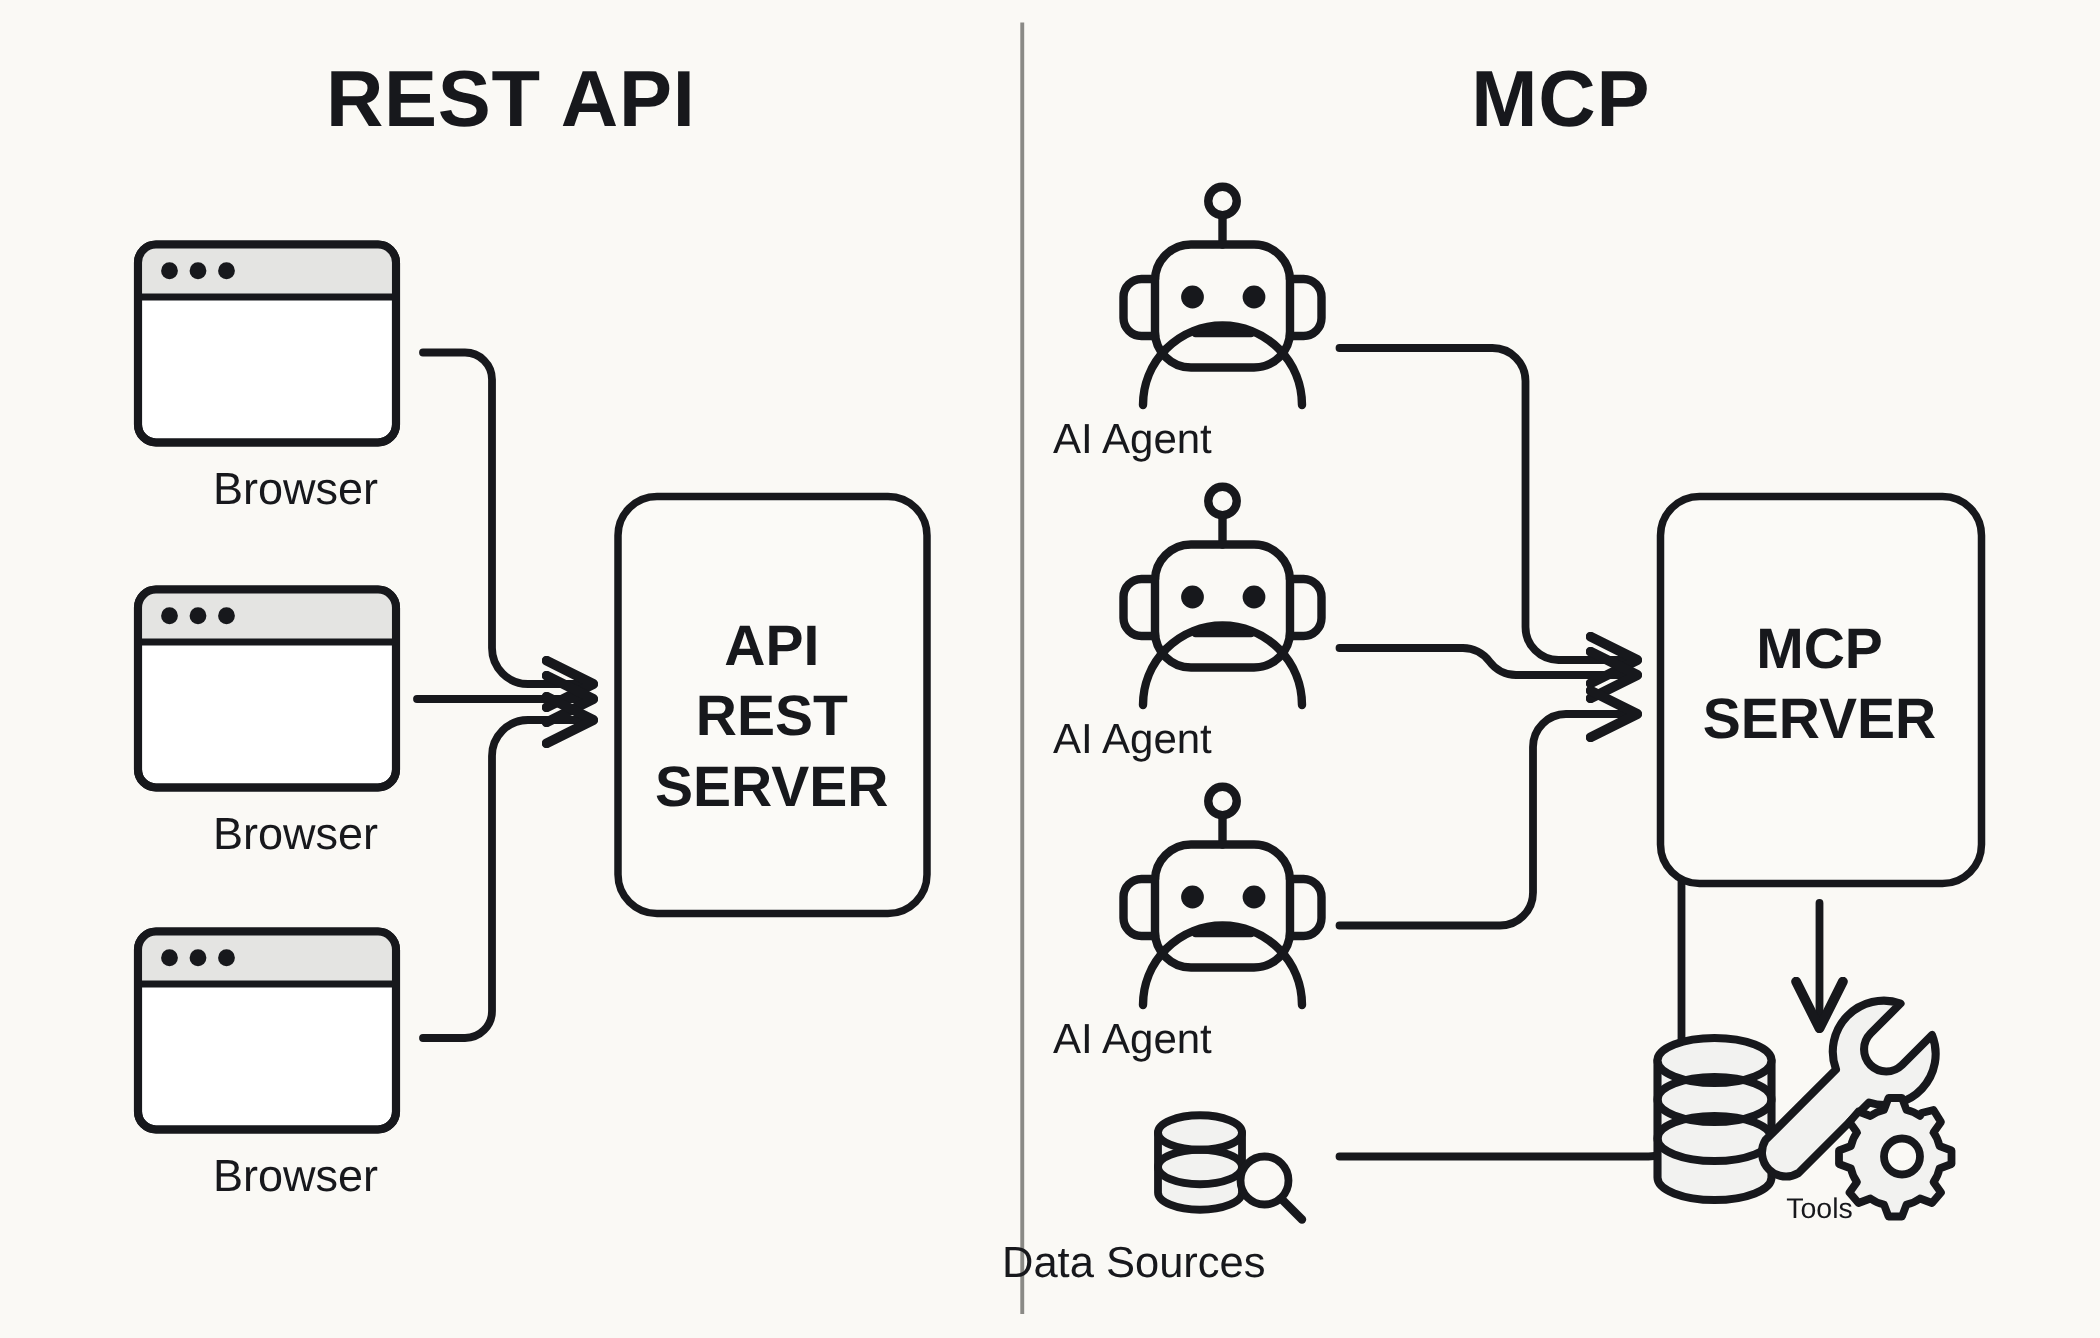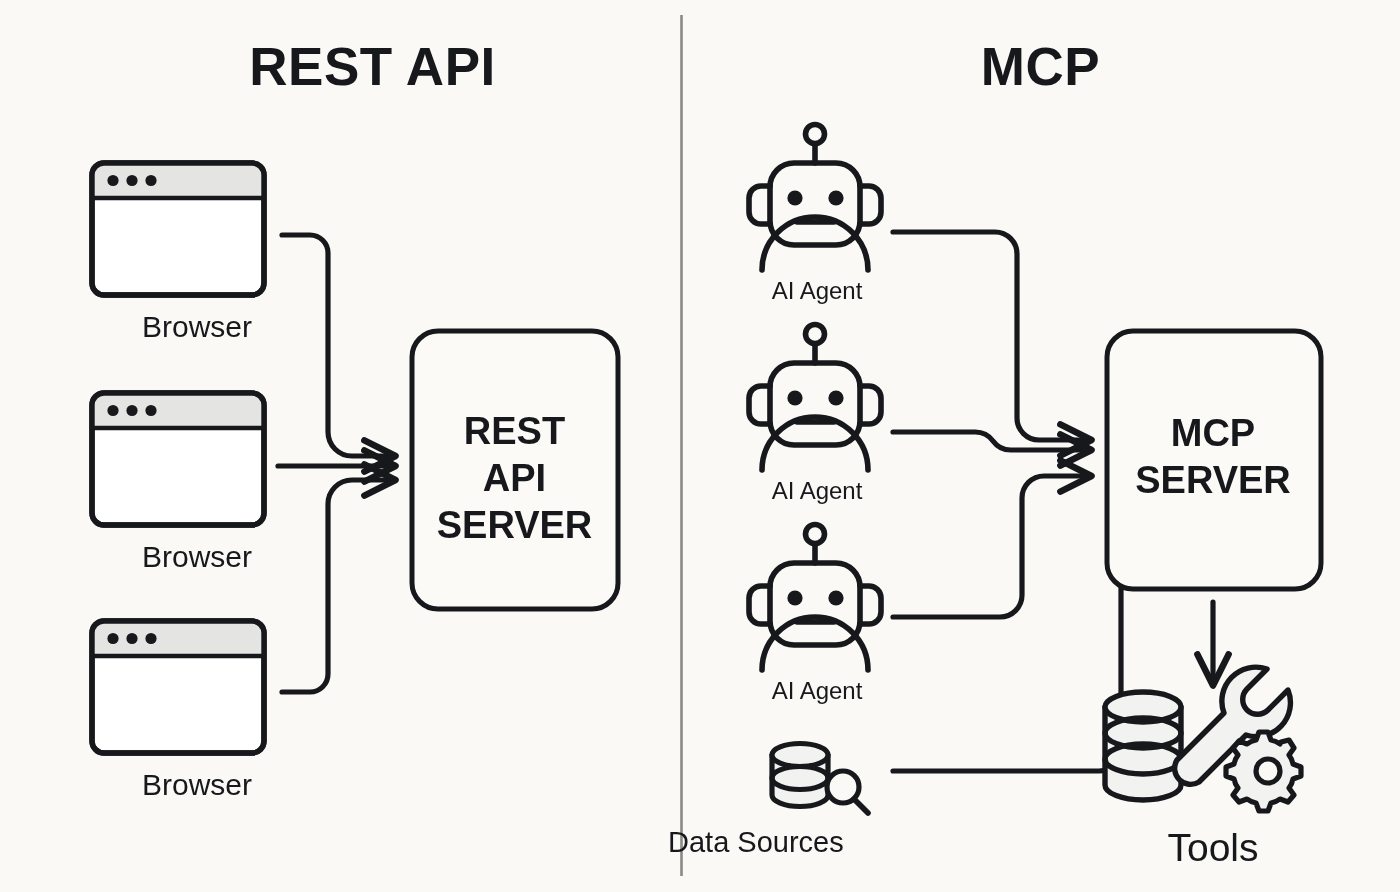--- a/index.html
+++ b/index.html
@@ -16,35 +16,35 @@
     font-weight:bold;
     color:#17181c;
     letter-spacing:0.5px;
     white-space:nowrap;
   }
   .lbl{
     position:absolute;
     color:#17181c;
     white-space:nowrap;
   }
-  #title-rest{left:0;top:36px;width:681px;text-align:center;font-size:53px;padding-left:32px;}
+  #title-rest{left:0;top:36px;width:681px;text-align:center;font-size:53px;}
   #title-mcp{left:681px;top:36px;width:719px;text-align:center;font-size:53px;}
 
   .browser-label{font-size:30px;left:112px;margin-left:30px;}
   #browser-label-1{top:310px;}
   #browser-label-2{top:540px;}
   #browser-label-3{top:768px;}
 
-  .agent-label{font-size:24px;width:230px;text-align:center;left:702px;}
+  .agent-label{font-size:28px;width:230px;left:702px;}
   #agent-label-1{top:277px;}
   #agent-label-2{top:477px;}
   #agent-label-3{top:677px;}
 
   #ds-label{font-size:29px;width:300px;left:668px;top:826px;}
-  #tools-label{font-size:39px;width:300px;text-align:center;left:1063px;top:826px;}
+  #tools-label{font-size:19px;width:300px;text-align:center;left:1063px;top:796px;}
 
   #rest-box-text{
     position:absolute;left:410px;top:408px;width:209px;
     text-align:center;font-size:38px;font-weight:bold;line-height:47px;
     color:#17181c;
   }
   #mcp-box-text{
     position:absolute;left:1105px;top:410px;width:216px;
     text-align:center;font-size:38px;font-weight:bold;line-height:47px;
     color:#17181c;
@@ -182,22 +182,22 @@
   </svg>
 
   <div class="ttl" id="title-rest">REST API</div>
   <div class="ttl" id="title-mcp">MCP</div>
 
   <div class="lbl browser-label" id="browser-label-1">Browser</div>
   <div class="lbl browser-label" id="browser-label-2">Browser</div>
   <div class="lbl browser-label" id="browser-label-3">Browser</div>
 
   <div id="rest-box-text">
+    <div>API</div>
     <div>REST</div>
-    <div>API</div>
     <div>SERVER</div>
   </div>
 
   <div class="lbl agent-label" id="agent-label-1">AI Agent</div>
   <div class="lbl agent-label" id="agent-label-2">AI Agent</div>
   <div class="lbl agent-label" id="agent-label-3">AI Agent</div>
 
   <div class="lbl" id="ds-label">Data Sources</div>
   <div class="lbl" id="tools-label">Tools</div>
 

